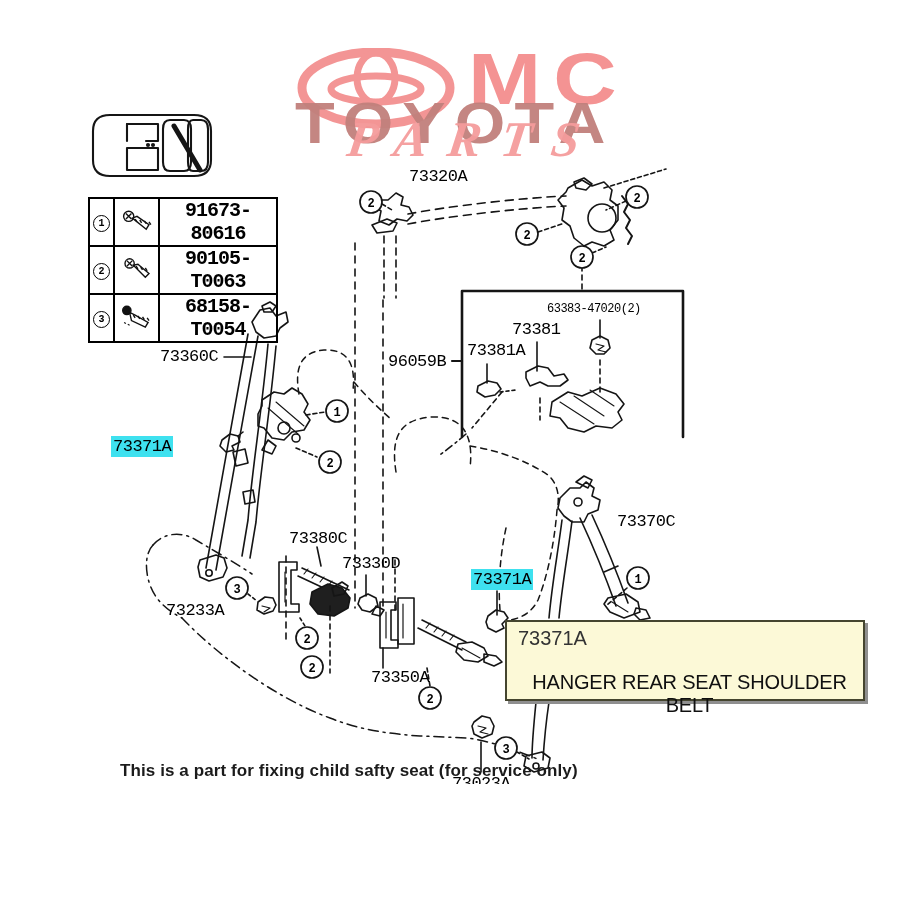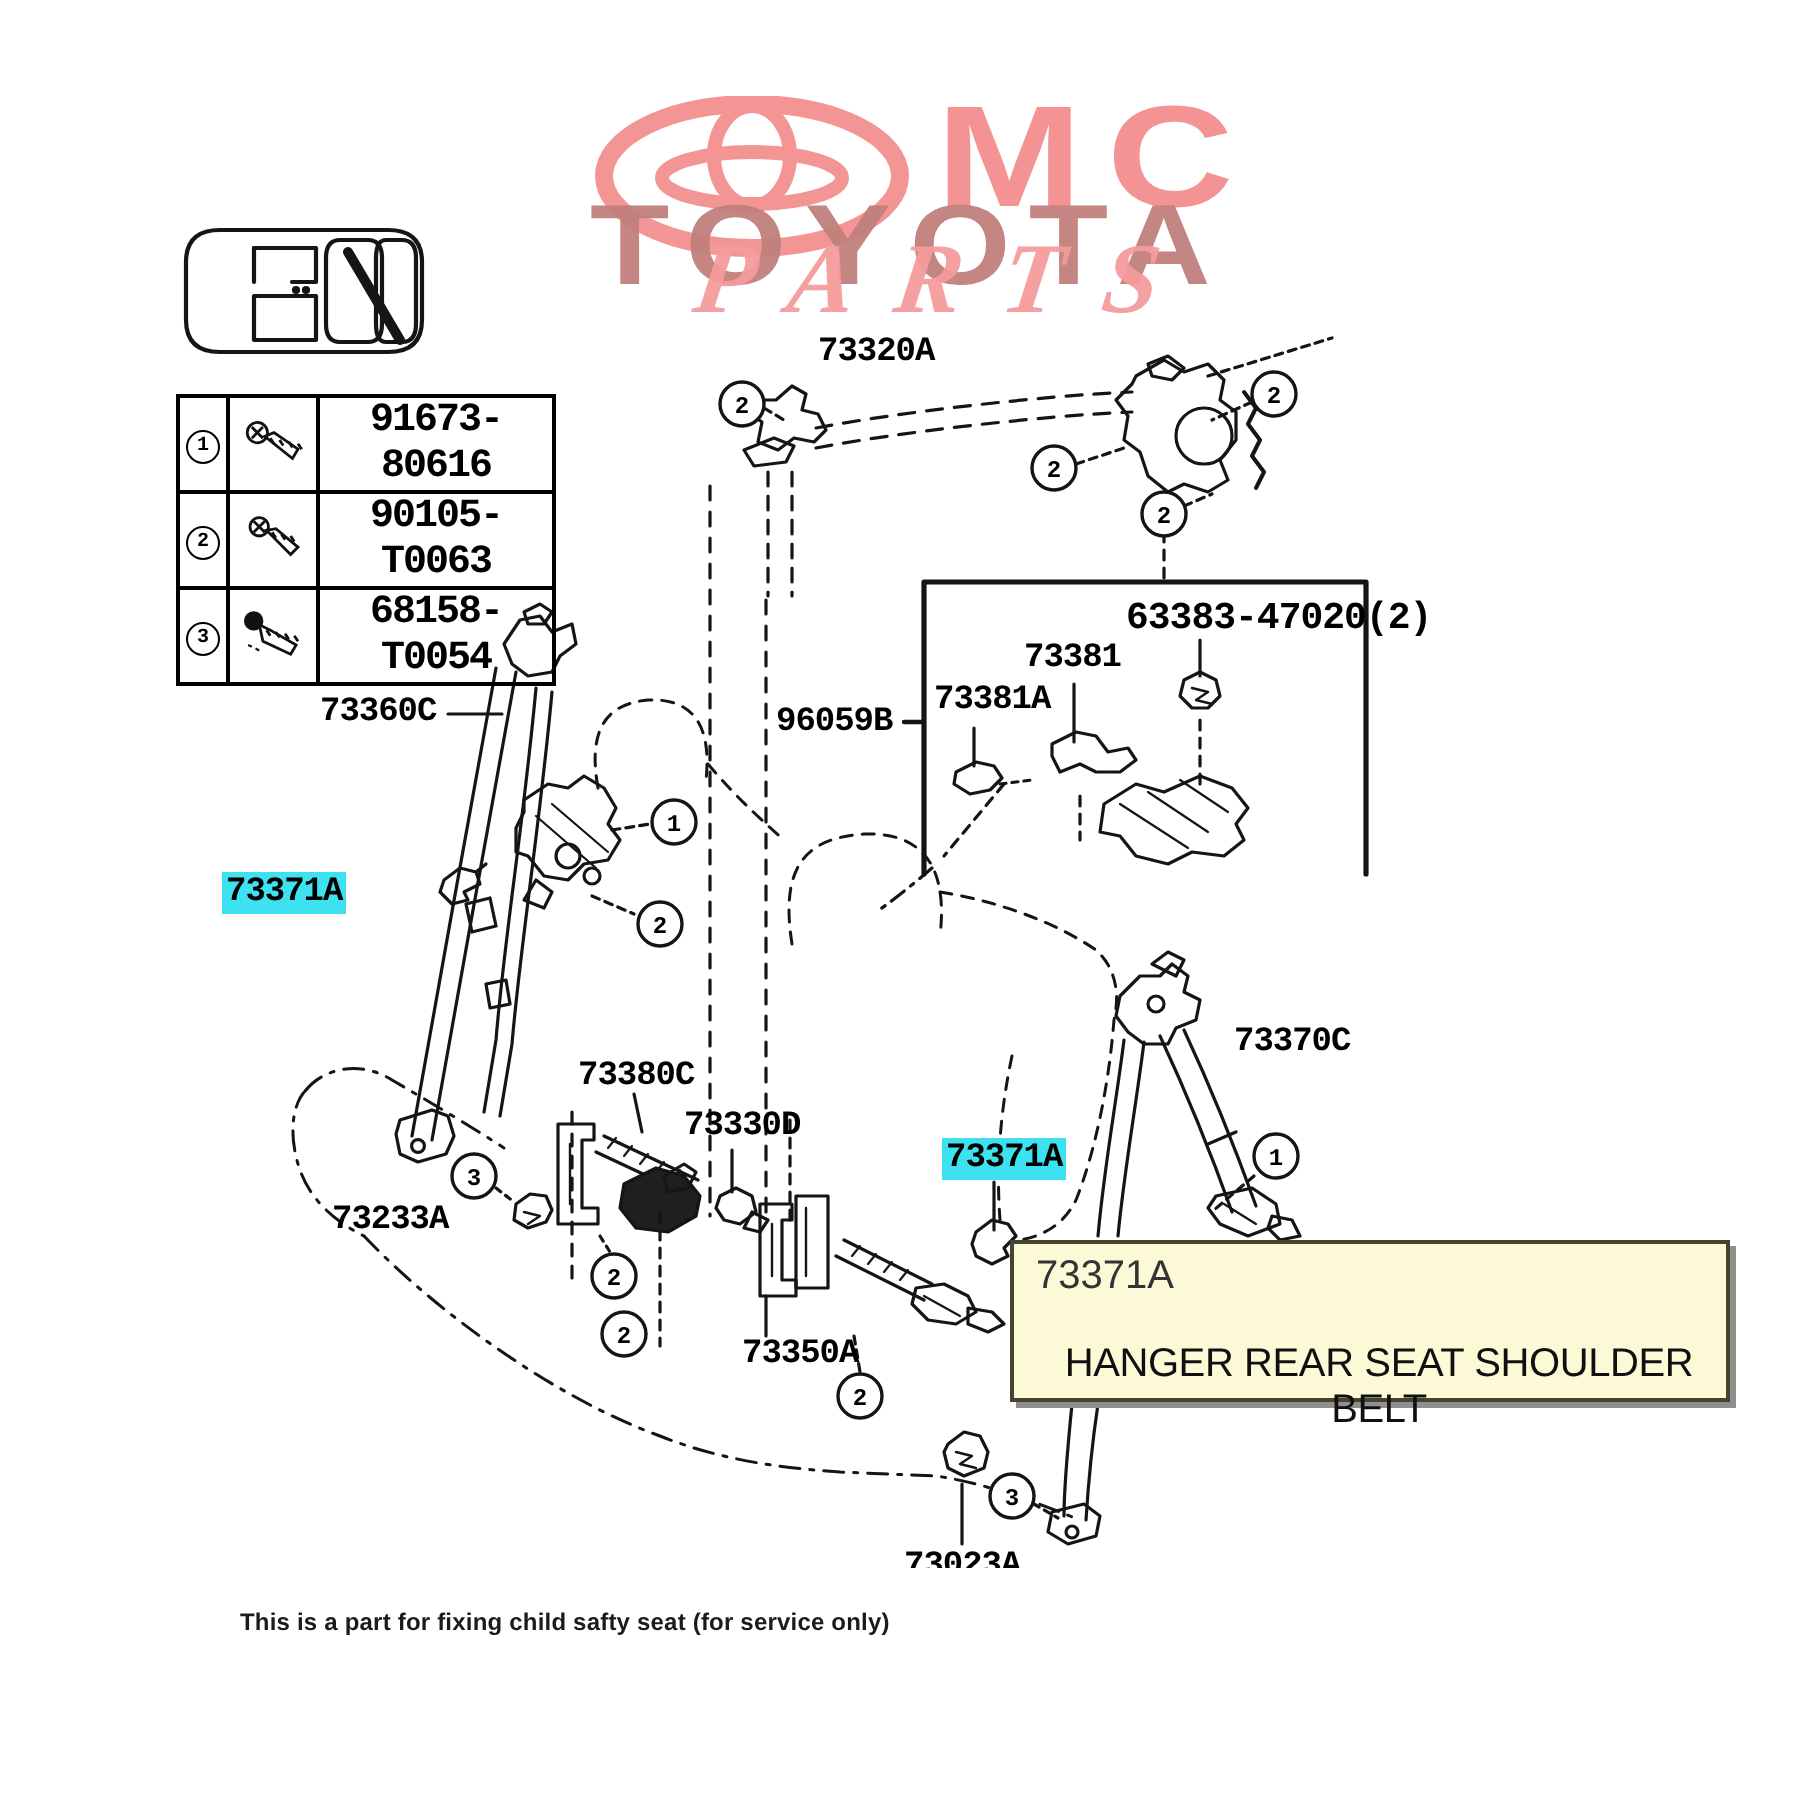--- a/index.html
+++ b/index.html
@@ -10,43 +10,43 @@
   
   .wm{position:absolute;white-space:nowrap;font-weight:bold;transform-origin:left top;}
   .wm-mc{left:468px;top:38px;font-size:72px;color:#f48a8a;letter-spacing:10px;
          transform:scaleX(1.22);opacity:.92;font-family:"Liberation Sans",sans-serif;}
   .wm-toyota{left:295px;top:90px;font-size:57px;color:#c1807c;letter-spacing:8px;
          transform:scaleX(1.14);opacity:.95;font-family:"Liberation Sans",sans-serif;}
   .wm-parts{left:352px;top:110px;font-size:50px;color:#f59c9c;letter-spacing:20px;
          font-style:italic;font-family:"Liberation Serif",serif;transform:skewX(-8deg);opacity:.95;}
 
   
-  .lbl{position:absolute;font-family:"Liberation Mono",monospace;font-weight:bold;
+  .lbl{position:absolute;font-family:"Liberation Mono",monospace;font-weight:normal;
        font-size:17px;line-height:15px;color:#000;white-space:nowrap;letter-spacing:-.5px;}
-  .lbl.small{font-size:19px;margin-left:16px;}
+  .lbl.small{font-size:12px;}
   .hl{background:#3ee1ef;padding:1px 2px;}
   .partial-wrap{position:absolute;left:452px;top:774px;height:10px;overflow:hidden;}
 
   
   .ftable{position:absolute;left:88px;top:197px;border-collapse:collapse;}
   .ftable td{border:2px solid #000;padding:0;height:28px;text-align:center;vertical-align:middle;}
   .ftable .c-num{width:23px;}
   .ftable .c-icon{width:43px;}
   .ftable .c-part{width:116px;font-family:"Liberation Mono",monospace;font-weight:bold;
                   font-size:20px;letter-spacing:-1px;color:#000;}
   .tnum{display:inline-block;width:15px;height:15px;border:1.7px solid #000;border-radius:50%;
         font:bold 10px/15px "Liberation Mono",monospace;text-align:center;}
 
   
   .tooltip{position:absolute;left:505px;top:620px;width:356px;height:77px;background:#fcf9d7;
            border:2px solid #45452f;box-shadow:3px 3px 0 #8f8f8f;}
   .tooltip .code{position:absolute;left:11px;top:5px;font-size:20px;color:#333;}
   .tooltip .desc{position:absolute;left:9px;top:49px;font-size:20px;color:#101010;letter-spacing:-.2px;text-align:center;}
 
-  .footnote{position:absolute;left:120px;top:804px;font-size:12px;font-weight:bold;
+  .footnote{position:absolute;left:120px;top:761px;font-size:17px;font-weight:bold;
             color:#1b1b1b;letter-spacing:.1px;}
 </style>
 </head>
 <body>
 
 <div class="canvas">
 
   <svg class="art" width="900" height="900" viewBox="0 0 900 900">
     <g fill="none" stroke="#151515" stroke-width="1.6" stroke-linecap="round" stroke-linejoin="round">
 

